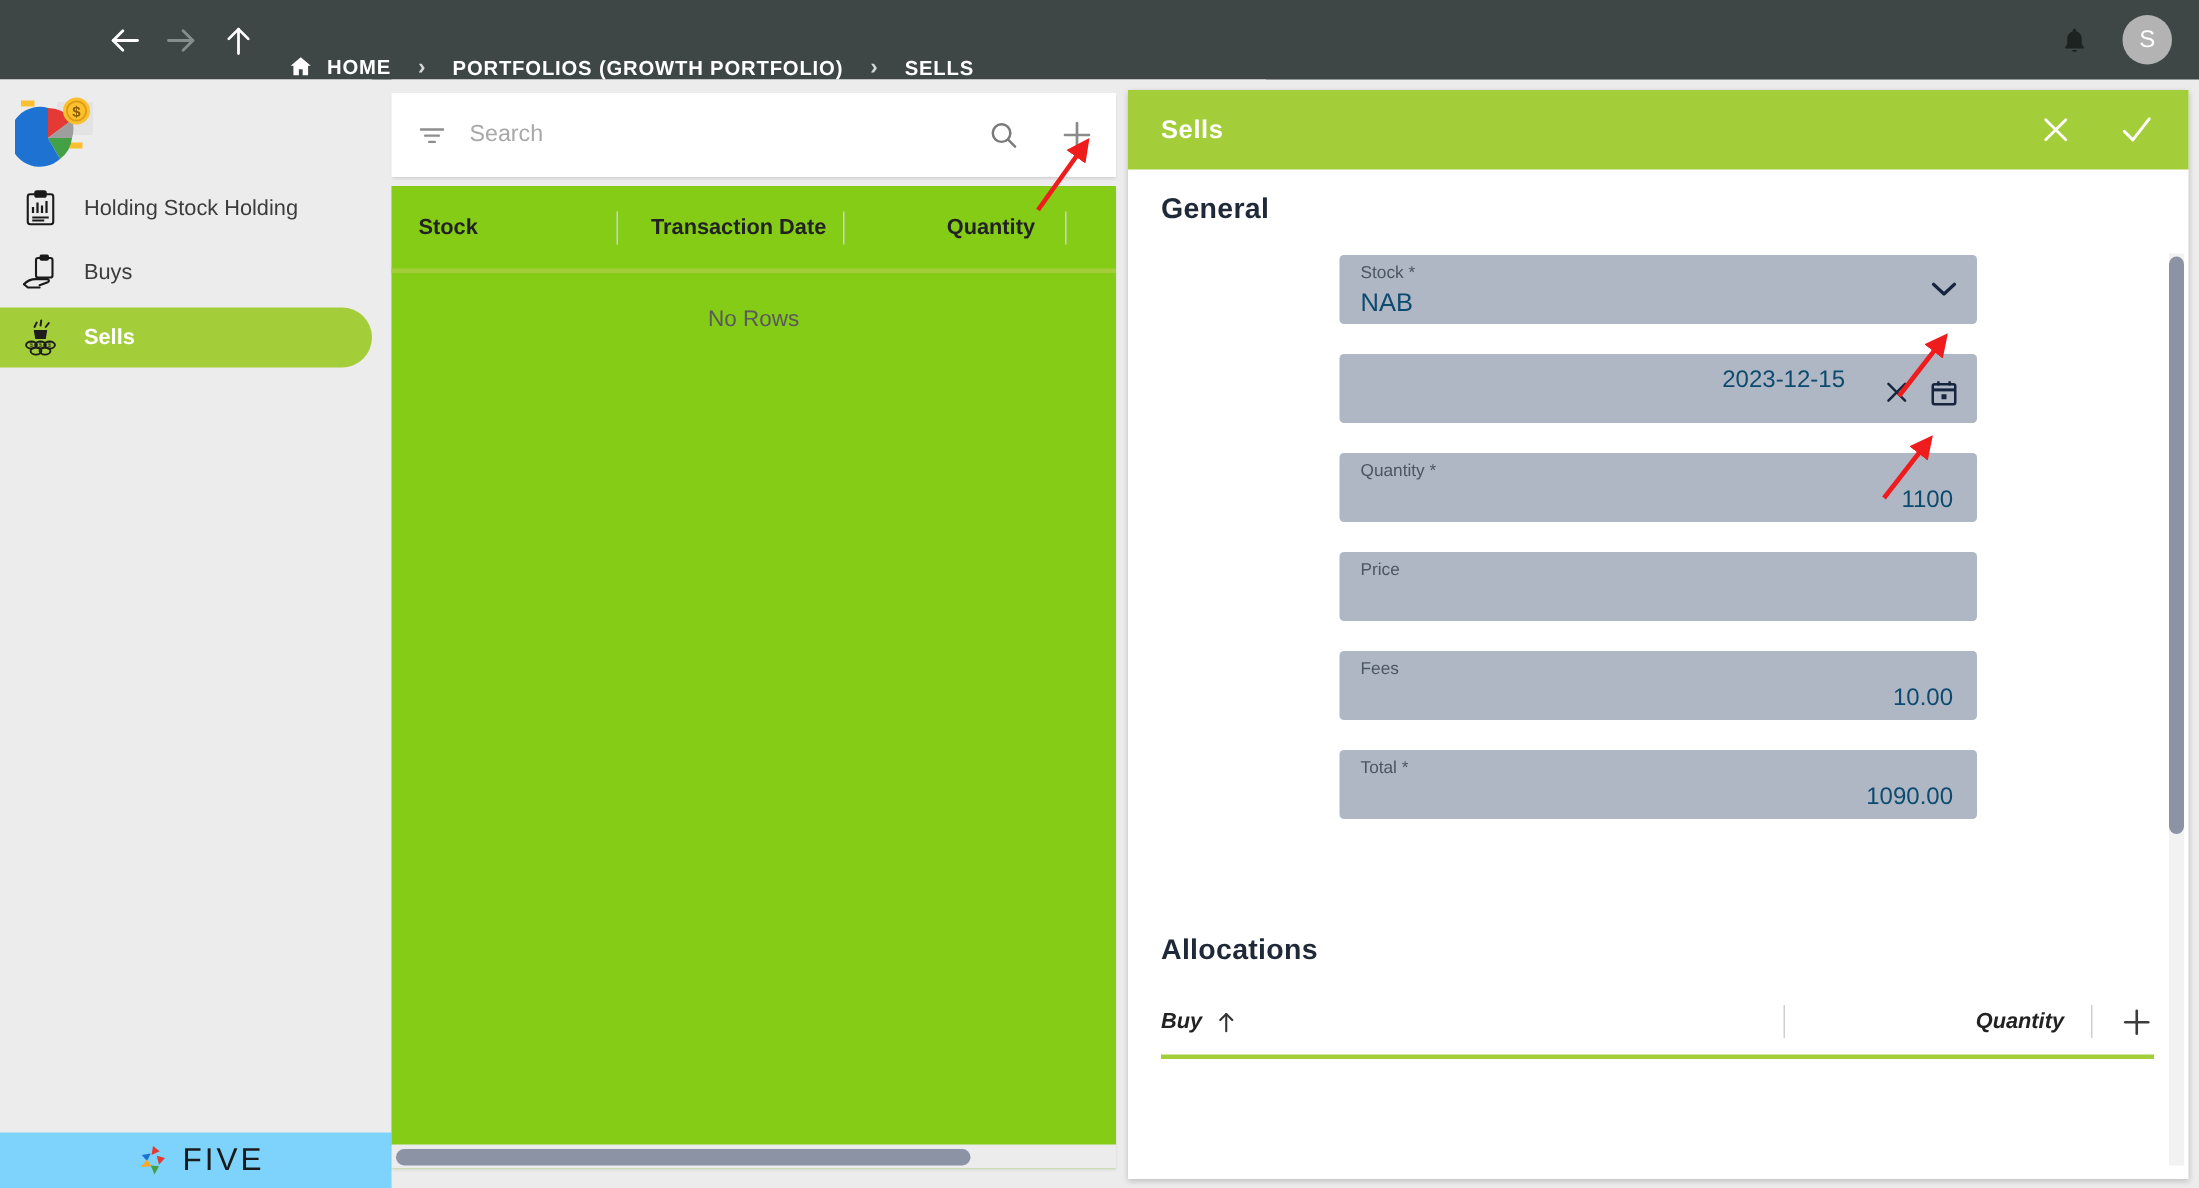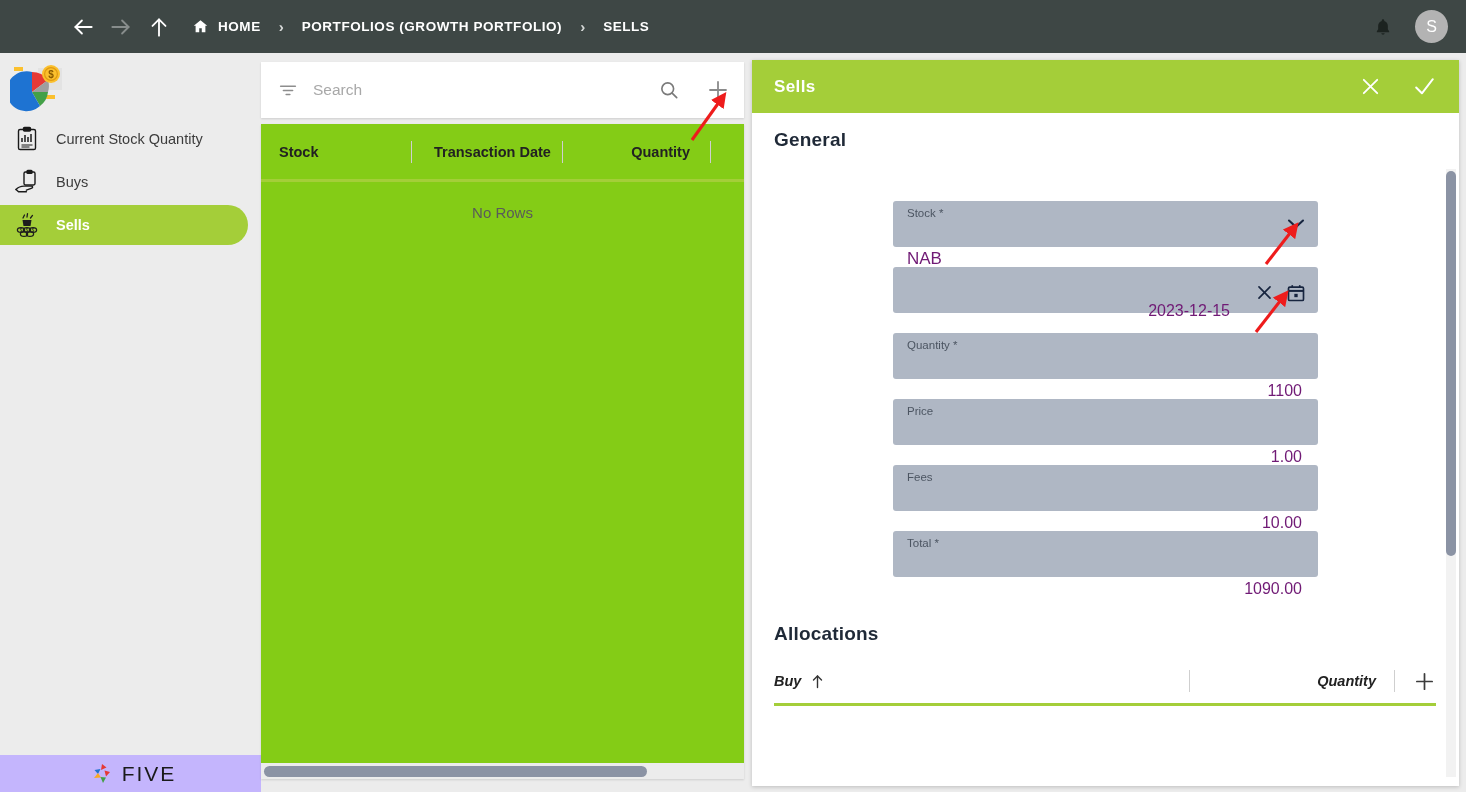--- a/index.html
+++ b/index.html
@@ -19,21 +19,21 @@
     padding: 0 18px 0 18px;
   }
   .tb-icon { display: flex; align-items: center; justify-content: center;
     cursor: pointer; flex: 0 0 auto; }
   .hamburger { width: 24px; height: 18px; display: flex; flex-direction: column;
     justify-content: space-between; margin-right: 24px; }
   .hamburger span { display: block; height: 2.4px; background: #fff; border-radius: 1px; }
   .arrow-back, .arrow-fwd, .arrow-up { width: 34px; height: 34px; margin-right: 4px; }
   .arrow-fwd { opacity: .38; }
   .arrow-up { margin-right: 16px; }
-  .crumbs { display: flex; align-items: center; height: 53px; }
+  .crumbs { display: flex; align-items: flex-end; height: 53px; }
   .crumb {
     color: #ffffff; font-size: 13.5px; font-weight: bold; letter-spacing: .55px;
     white-space: nowrap; cursor: pointer; display: flex; align-items: center;
   }
   .crumb .home-ico { margin-right: 9px; display: inline-flex; }
   .crumb-sep { color: #d6d9d8; font-size: 15px; margin: 0 18px; font-weight: bold; }
   .tb-right { margin-left: auto; display: flex; align-items: center; gap: 22px; }
   .avatar {
     width: 33px; height: 33px; border-radius: 50%; background: #b3b3b3;
     color: #fff; font-size: 16px; display: flex; align-items: center;
@@ -52,21 +52,21 @@
     padding-left: 12px; cursor: pointer;
     border-top-right-radius: 20px; border-bottom-right-radius: 20px;
   }
   .nav-item.active { background: #a4ce39; }
   .nav-ico { width: 30px; height: 30px; display: flex; align-items: center;
     justify-content: center; margin-right: 14px; flex: 0 0 auto; }
   .nav-label { font-size: 14.5px; color: #3c3c3c; }
   .nav-item.active .nav-label { color: #ffffff; font-weight: bold; }
   .five-logo {
     position: absolute; left: 0px; bottom: 0px; width: 265px; height: 37px;
-    background: #c4b5fd; display: flex; align-items: center; justify-content: center;
+    background: #7dd3fc; display: flex; align-items: center; justify-content: center;
     gap: 7px;
   }
   .five-text { font-size: 21px; letter-spacing: 2px; color: #1a1a1a; font-weight: 400; }
 
   
   .listpanel {
     position: absolute; top: 53px; left: 261px; width: 583px; height: 739px;
     background: #ececec;
   }
   .searchbar {
@@ -120,31 +120,30 @@
   .fh-actions { margin-left: auto; display: flex; align-items: center; gap: 30px; }
   .fh-btn { cursor: pointer; display: flex; }
 
   .form-body { position: relative; height: 673px; overflow: hidden; }
   .section-title {
     font-size: 19px; font-weight: bold; color: #1f2937; letter-spacing: .2px;
   }
   .gen-title { position: absolute; top: 16px; left: 22px; }
   .alloc-title { position: absolute; top: 510px; left: 22px; }
 
-  .fields { position: absolute; top: 88px; left: 141px; width: 425px; }
+  .fields { position: absolute; top: 57px; left: 141px; width: 425px; }
   .field {
     position: relative; background: #afb7c4; border-radius: 3px;
     height: 46px; margin-bottom: 20px; padding: 5px 14px 0 14px;
     cursor: text;
   }
   .field-label { font-size: 11.5px; color: #4c5562; line-height: 14px; }
   .field-value {
-    font-size: 16px; color: #701a75; line-height: 25px; text-align: right;
+    font-size: 16px; color: #0c4a6e; line-height: 25px; text-align: right;
     padding-right: 2px;
-    margin-top: 26px;
   }
   .field-value.left { text-align: left; font-size: 17px; }
   .field .fld-ico { position: absolute; cursor: pointer; display: flex; }
   .ico-chevron { right: 12px; top: 16px; }
   .ico-clear { right: 44px; top: 16px; }
   .ico-cal { right: 12px; top: 16px; }
   .field-value.dateval { padding-right: 74px; }
 
   .alloc-head {
     position: absolute; top: 546px; left: 22px; width: 662px; height: 47px;
@@ -249,21 +248,21 @@
     <div class="nav">
       <div class="nav-item">
         <span class="nav-ico">
           <svg width="24" height="26" viewBox="0 0 24 26" fill="none" stroke="#1a1a1a" stroke-width="1.4">
             <rect x="3.5" y="3.5" width="17" height="20" rx="1.6"></rect>
             <rect x="8.5" y="1.5" width="7" height="3.6" rx="1" fill="#1a1a1a"></rect>
             <path d="M7 16v-4M10 16v-7M13 16v-5M16 16v-8" stroke-width="1.5"></path>
             <path d="M6.5 19h11M6.5 21h8" stroke-width="1.2"></path>
           </svg>
         </span>
-        <span class="nav-label">Current Stock Quantity</span>
+        <span class="nav-label">Holding Stock Holding</span>
       </div>
 
       <div class="nav-item">
         <span class="nav-ico">
           <svg width="26" height="26" viewBox="0 0 26 26" fill="none" stroke="#1a1a1a" stroke-width="1.4">
             <rect x="10" y="3" width="11" height="13" rx="1.4"></rect>
             <rect x="13" y="1.4" width="5" height="2.8" rx="0.8" fill="#1a1a1a"></rect>
             <path d="M2 20.5c2.2-2.4 5-3.4 8-3.4h7.5c1.2 0 1.6 1.6.3 2.1l-5.4 2" stroke-linecap="round"></path>
             <path d="M2 20.5l2.6 2.2h7.8" stroke-linecap="round"></path>
           </svg>
@@ -398,21 +397,20 @@
           </span>
         </div>
 
         <div class="field">
           <div class="field-label">Quantity *</div>
           <div class="field-value">1100</div>
         </div>
 
         <div class="field">
           <div class="field-label">Price</div>
-          <div class="field-value">1.00</div>
         </div>
 
         <div class="field">
           <div class="field-label">Fees</div>
           <div class="field-value">10.00</div>
         </div>
 
         <div class="field">
           <div class="field-label">Total *</div>
           <div class="field-value">1090.00</div>

